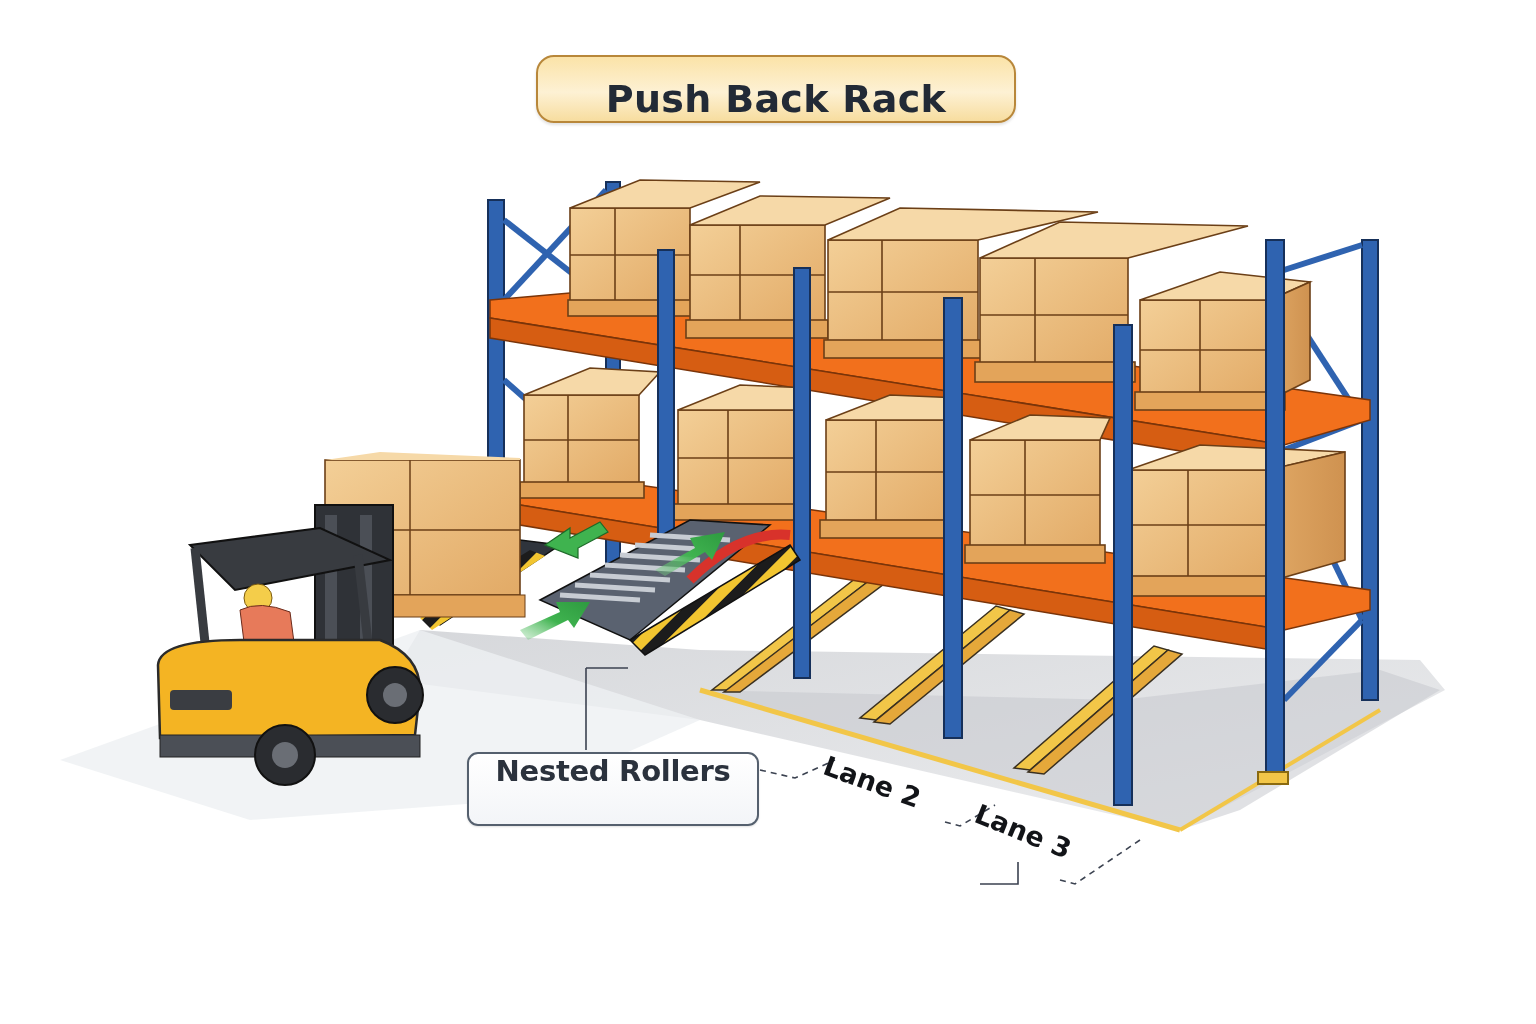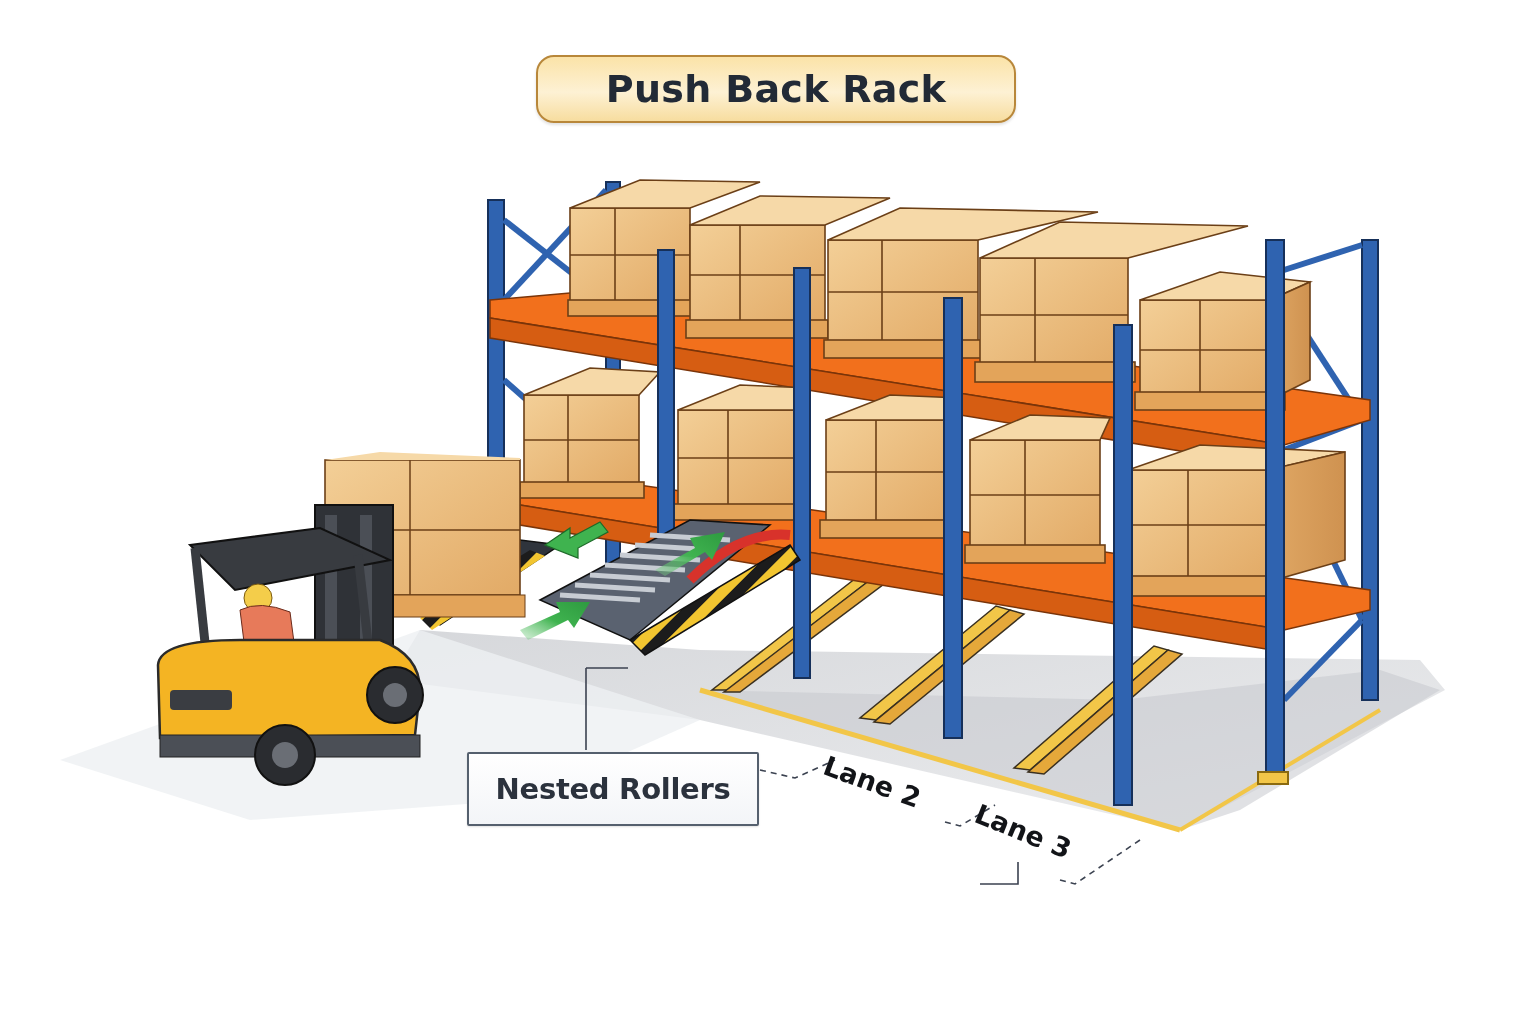--- a/index.html
+++ b/index.html
@@ -5,28 +5,28 @@
   html, body { margin: 0; padding: 0; background: #ffffff; }
   body { width: 1536px; height: 1024px; position: relative; overflow: hidden;
          font-family: "DejaVu Sans", sans-serif; }
   .stage { position: absolute; left: 0; top: 0; width: 1536px; height: 1024px; }
   svg.scene { position: absolute; left: 0; top: 0; }
   .title-pill {
     position: absolute; left: 536px; top: 55px; width: 476px; height: 64px;
     border: 2px solid #b8873a; border-radius: 18px;
     background: linear-gradient(180deg, #fbe3a8 0%, #fdf1d4 55%, #f7dd9f 100%);
     box-shadow: 0 2px 3px rgba(0,0,0,0.12);
-    display: flex; align-items: center; justify-content: center;
+    display: flex; align-items: flex-end; justify-content: center;
   }
   .title-pill span { font-family: "DejaVu Sans", sans-serif; font-weight: bold;
     font-size: 38px; color: #222a36; letter-spacing: 0.3px; }
   .callout {
-    position: absolute; border: 2px solid #55606e; border-radius: 2px;
+    position: absolute; border: 2px solid #55606e; border-radius: 11px;
     background: linear-gradient(180deg, #ffffff 0%, #f3f5f8 100%);
-    display: flex; align-items: center; justify-content: center;
+    display: flex; align-items: flex-start; justify-content: center;
     box-shadow: 0 1px 2px rgba(0,0,0,0.12);
   }
   .callout span { font-family: "DejaVu Sans", sans-serif; font-weight: bold;
     font-size: 29px; color: #2b323d; letter-spacing: -0.3px; }
   .lane-label { position: absolute; font-family: "DejaVu Sans", sans-serif;
     font-weight: bold; font-size: 27px; color: #121418;
     transform-origin: left top; white-space: nowrap; }
 </style>
 </head>
 <body>

